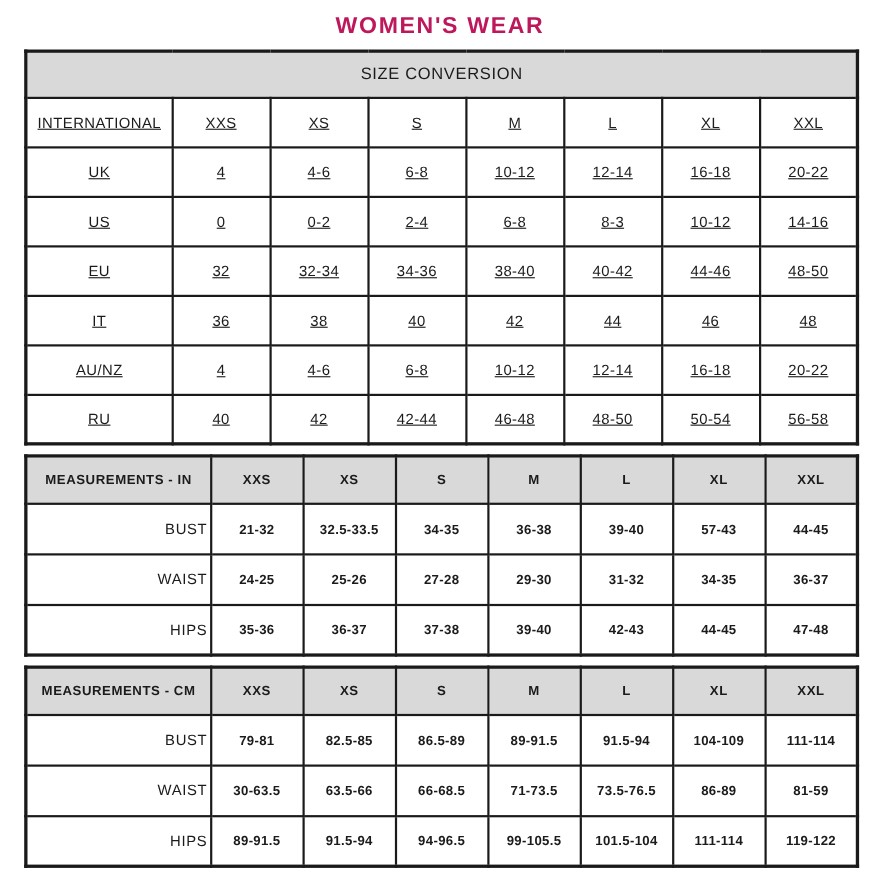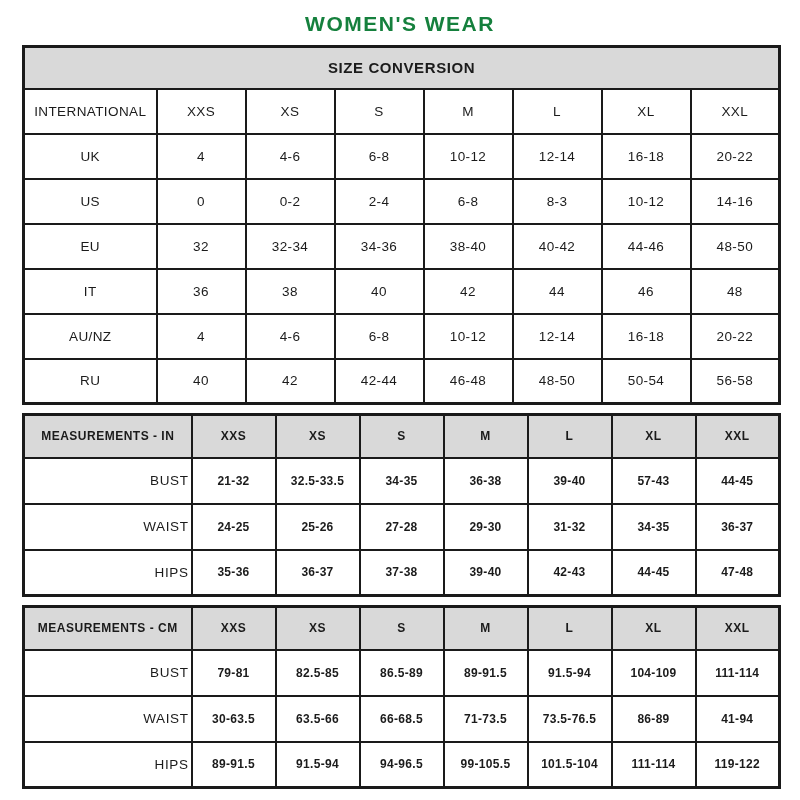--- a/index.html
+++ b/index.html
@@ -14,21 +14,21 @@
     overflow: hidden;
   }
   .page-title {
     margin: 0;
     height: 32px;
     line-height: 32px;
     text-align: center;
     font-size: 21px;
     font-weight: 700;
     letter-spacing: 1.5px;
-    color: #15803d;
+    color: #be185d;
   }
   table {
     border-collapse: collapse;
     table-layout: fixed;
     width: 756px;
     border: 3px solid #1a1a1a;
   }
   td, th {
     border: 2px solid #1a1a1a;
     text-align: center;
@@ -37,28 +37,29 @@
     overflow: hidden;
   }
   
   .t1 { margin-top: 5px; }
   .t1 col.label-col { width: 133px; }
   .t1 col.size-col  { width: 89px; }
   .t1 .band-header th {
     height: 42px;
     background: #d9d9d9;
     font-size: 15px;
-    font-weight: 700;
+    font-weight: 400;
     letter-spacing: 0.6px;
   }
   .t1 .size-row th, .t1 td {
     height: 45px;
     font-size: 13.5px;
     font-weight: 500;
     letter-spacing: 0.4px;
+    text-decoration: underline;
   }
   
   .tm { margin-top: 8px; }
   .tm col.label-col { width: 168px; }
   .tm col.size-col  { width: 84px; }
   .tm .head th {
     height: 43px;
     background: #d9d9d9;
     font-size: 12px;
     font-weight: 700;
@@ -268,21 +269,21 @@
         <td>111-114</td>
       </tr>
       <tr>
         <th>WAIST</th>
         <td>30-63.5</td>
         <td>63.5-66</td>
         <td>66-68.5</td>
         <td>71-73.5</td>
         <td>73.5-76.5</td>
         <td>86-89</td>
-        <td>41-94</td>
+        <td>81-59</td>
       </tr>
       <tr>
         <th>HIPS</th>
         <td>89-91.5</td>
         <td>91.5-94</td>
         <td>94-96.5</td>
         <td>99-105.5</td>
         <td>101.5-104</td>
         <td>111-114</td>
         <td>119-122</td>

